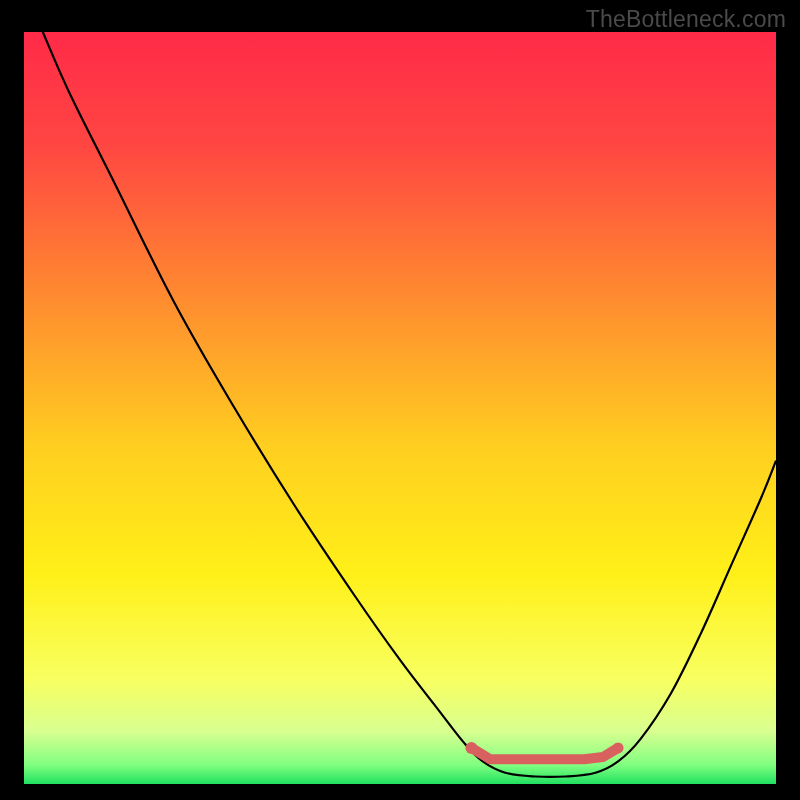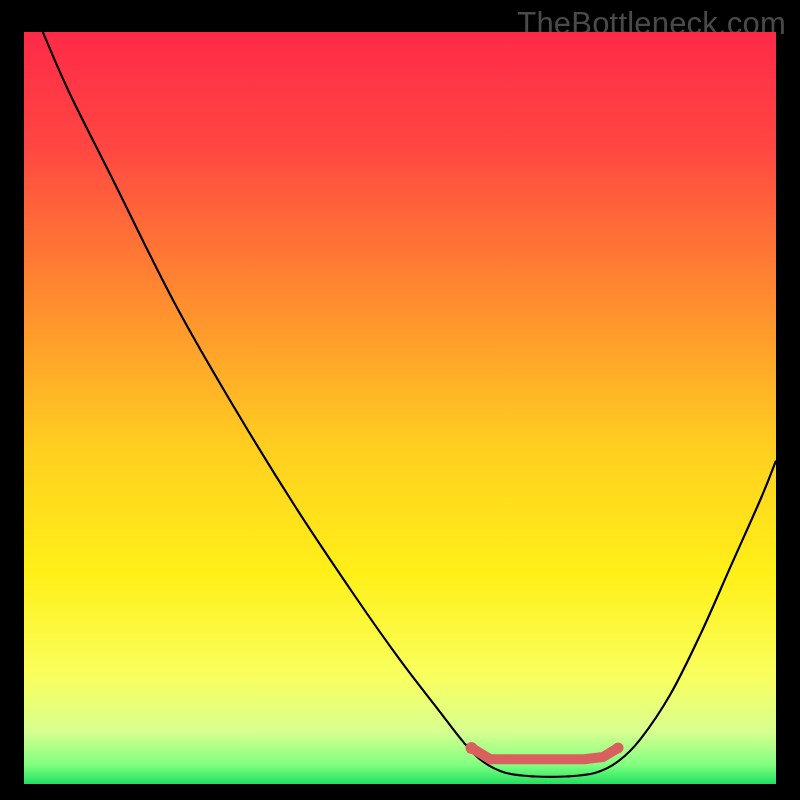--- a/index.html
+++ b/index.html
@@ -8,21 +8,21 @@
     height: 800px;
     background: #000;
     position: relative;
     font-family: Arial, Helvetica, sans-serif;
   }
   .watermark {
     position: absolute;
     top: 6px;
     right: 14px;
     color: #4a4a4a;
-    font-size: 31px;
+    font-size: 23px;
     font-weight: 500;
     letter-spacing: 0.2px;
   }
   .plot {
     position: absolute;
     left: 24px;
     top: 32px;
     width: 752px;
     height: 752px;
   }

